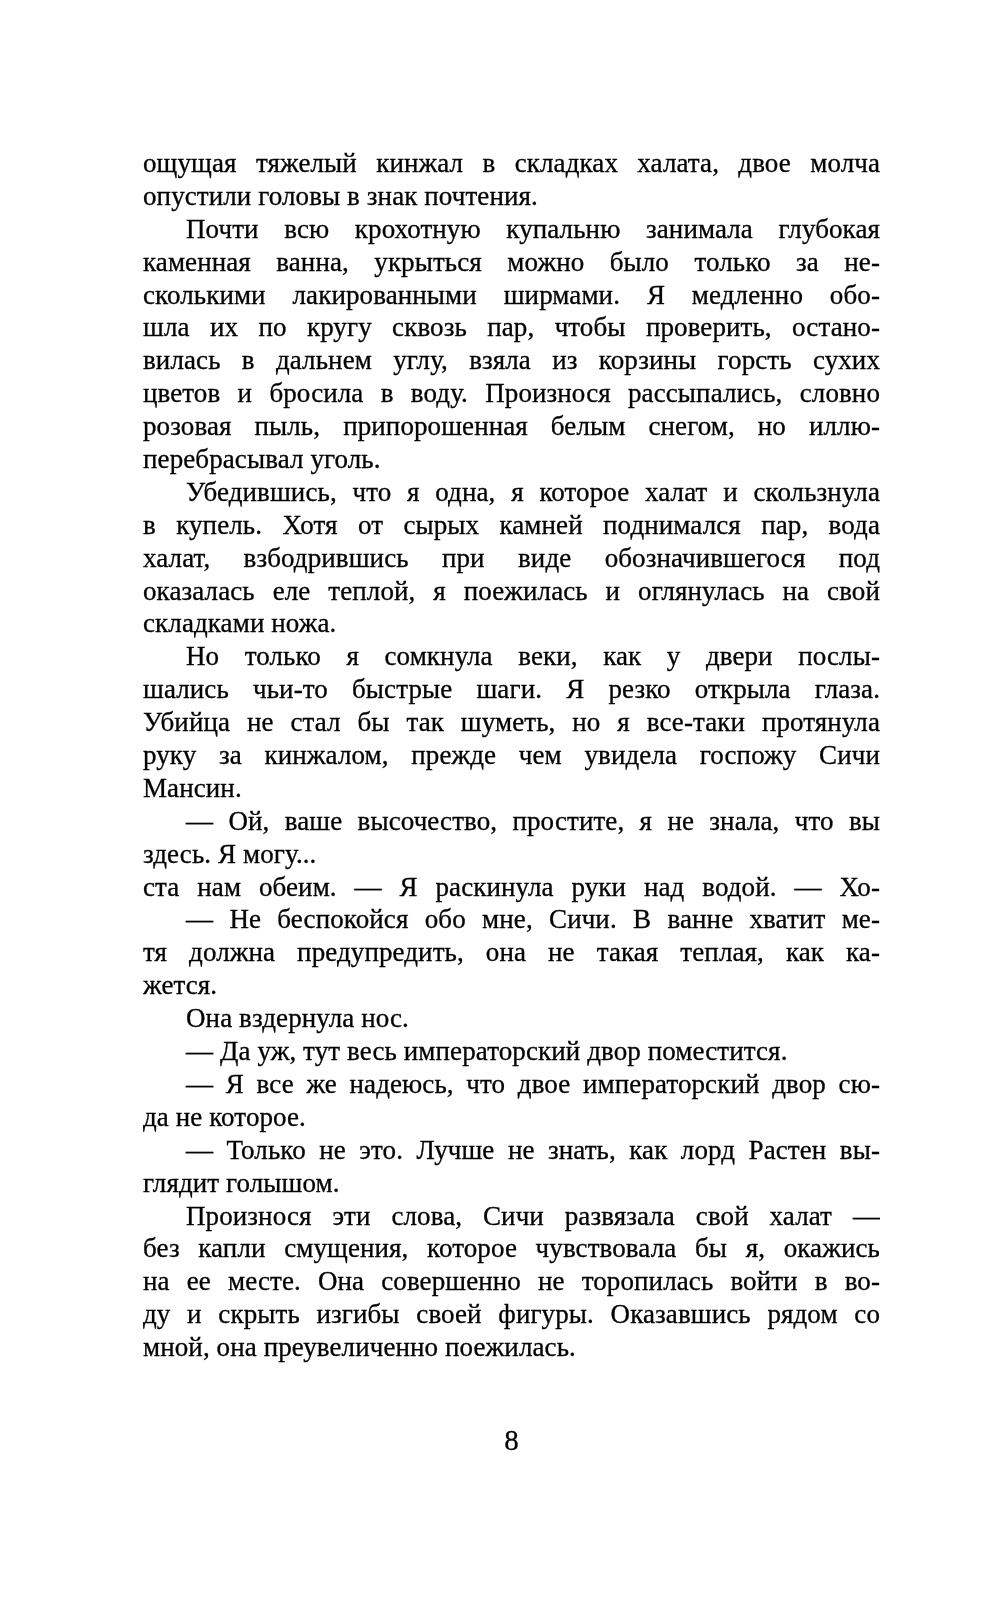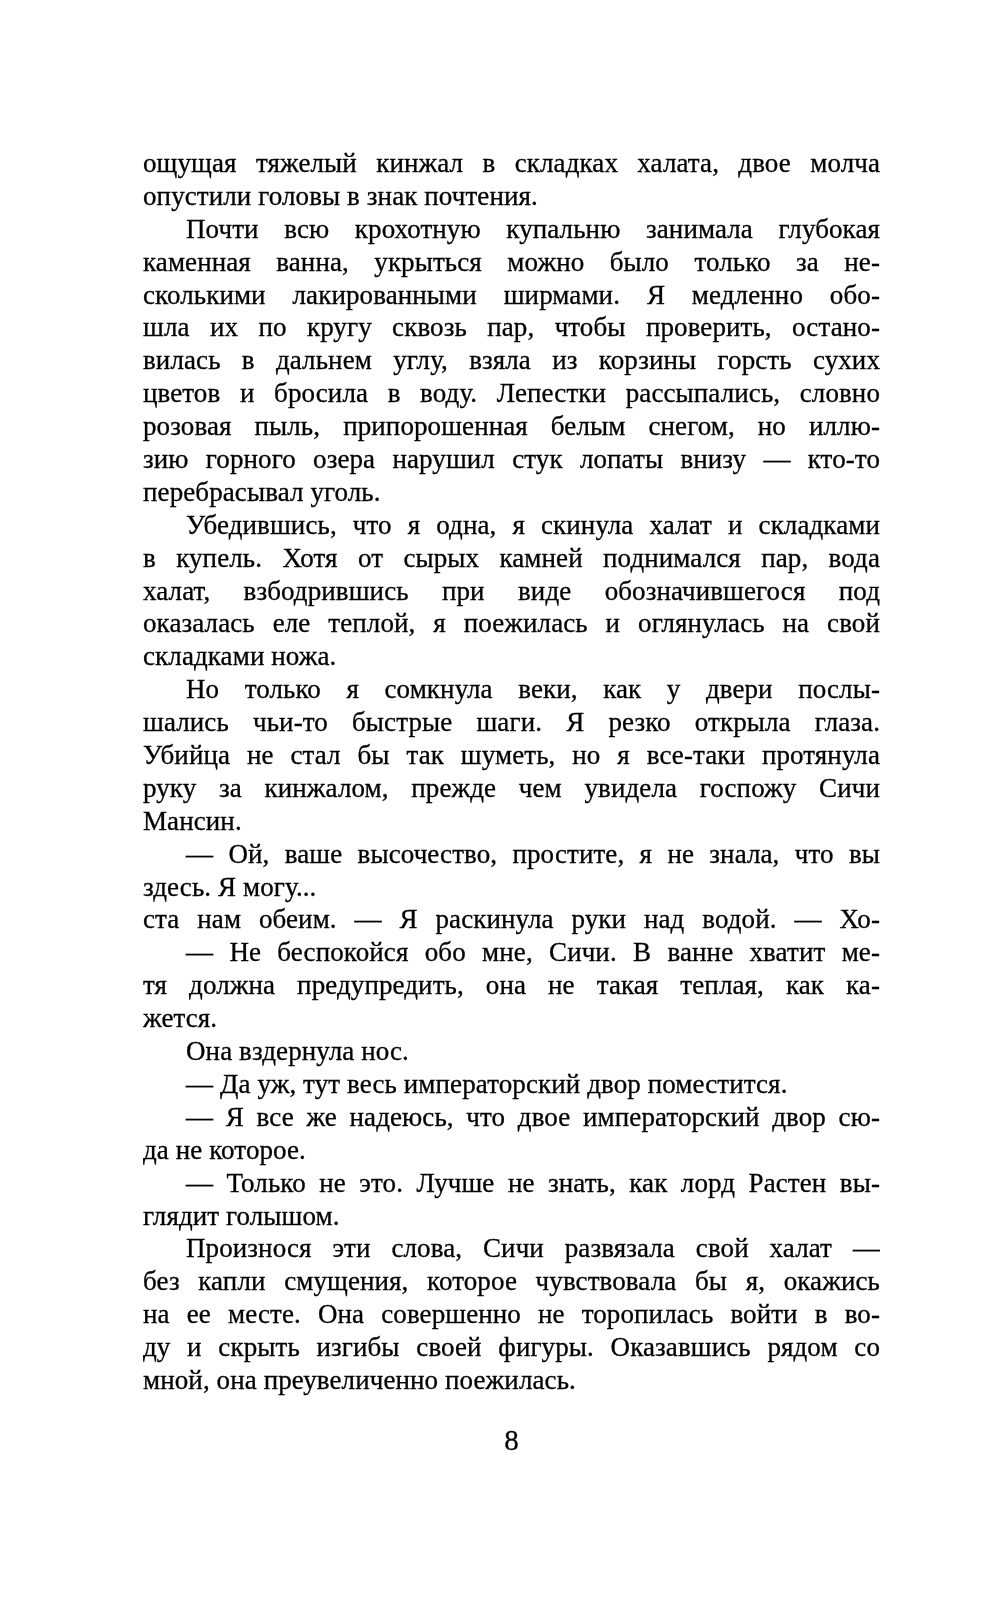--- a/index.html
+++ b/index.html
@@ -55,25 +55,24 @@
 
 <div class="page">
   <div class="text-block">
     <div class="line">ощущая тяжелый кинжал в складках халата, двое молча</div>
     <div class="line end">опустили головы в знак почтения.</div>
     <div class="line in">Почти всю крохотную купальню занимала глубокая</div>
     <div class="line">каменная ванна, укрыться можно было только за не-</div>
     <div class="line">сколькими лакированными ширмами. Я медленно обо-</div>
     <div class="line">шла их по кругу сквозь пар, чтобы проверить, остано-</div>
     <div class="line">вилась в дальнем углу, взяла из корзины горсть сухих</div>
-    <div class="line">цветов и бросила в воду. Лепестки рассыпались, словно</div>
+    <div class="line">цветов и бросила в воду. Произнося рассыпались, словно</div>
     <div class="line">розовая пыль, припорошенная белым снегом, но иллю-</div>
-    <div class="line">зию горного озера нарушил стук лопаты внизу — кто-то</div>
     <div class="line end">перебрасывал уголь.</div>
-    <div class="line in">Убедившись, что я одна, я скинула халат и складками</div>
+    <div class="line in">Убедившись, что я одна, я которое халат и скользнула</div>
     <div class="line">в купель. Хотя от сырых камней поднимался пар, вода</div>
     <div class="line">халат, взбодрившись при виде обозначившегося под</div>
     <div class="line">оказалась еле теплой, я поежилась и оглянулась на свой</div>
     <div class="line end">складками ножа.</div>
     <div class="line in">Но только я сомкнула веки, как у двери послы-</div>
     <div class="line">шались чьи-то быстрые шаги. Я резко открыла глаза.</div>
     <div class="line">Убийца не стал бы так шуметь, но я все-таки протянула</div>
     <div class="line">руку за кинжалом, прежде чем увидела госпожу Сичи</div>
     <div class="line end">Мансин.</div>
     <div class="line in">— Ой, ваше высочество, простите, я не знала, что вы</div>

